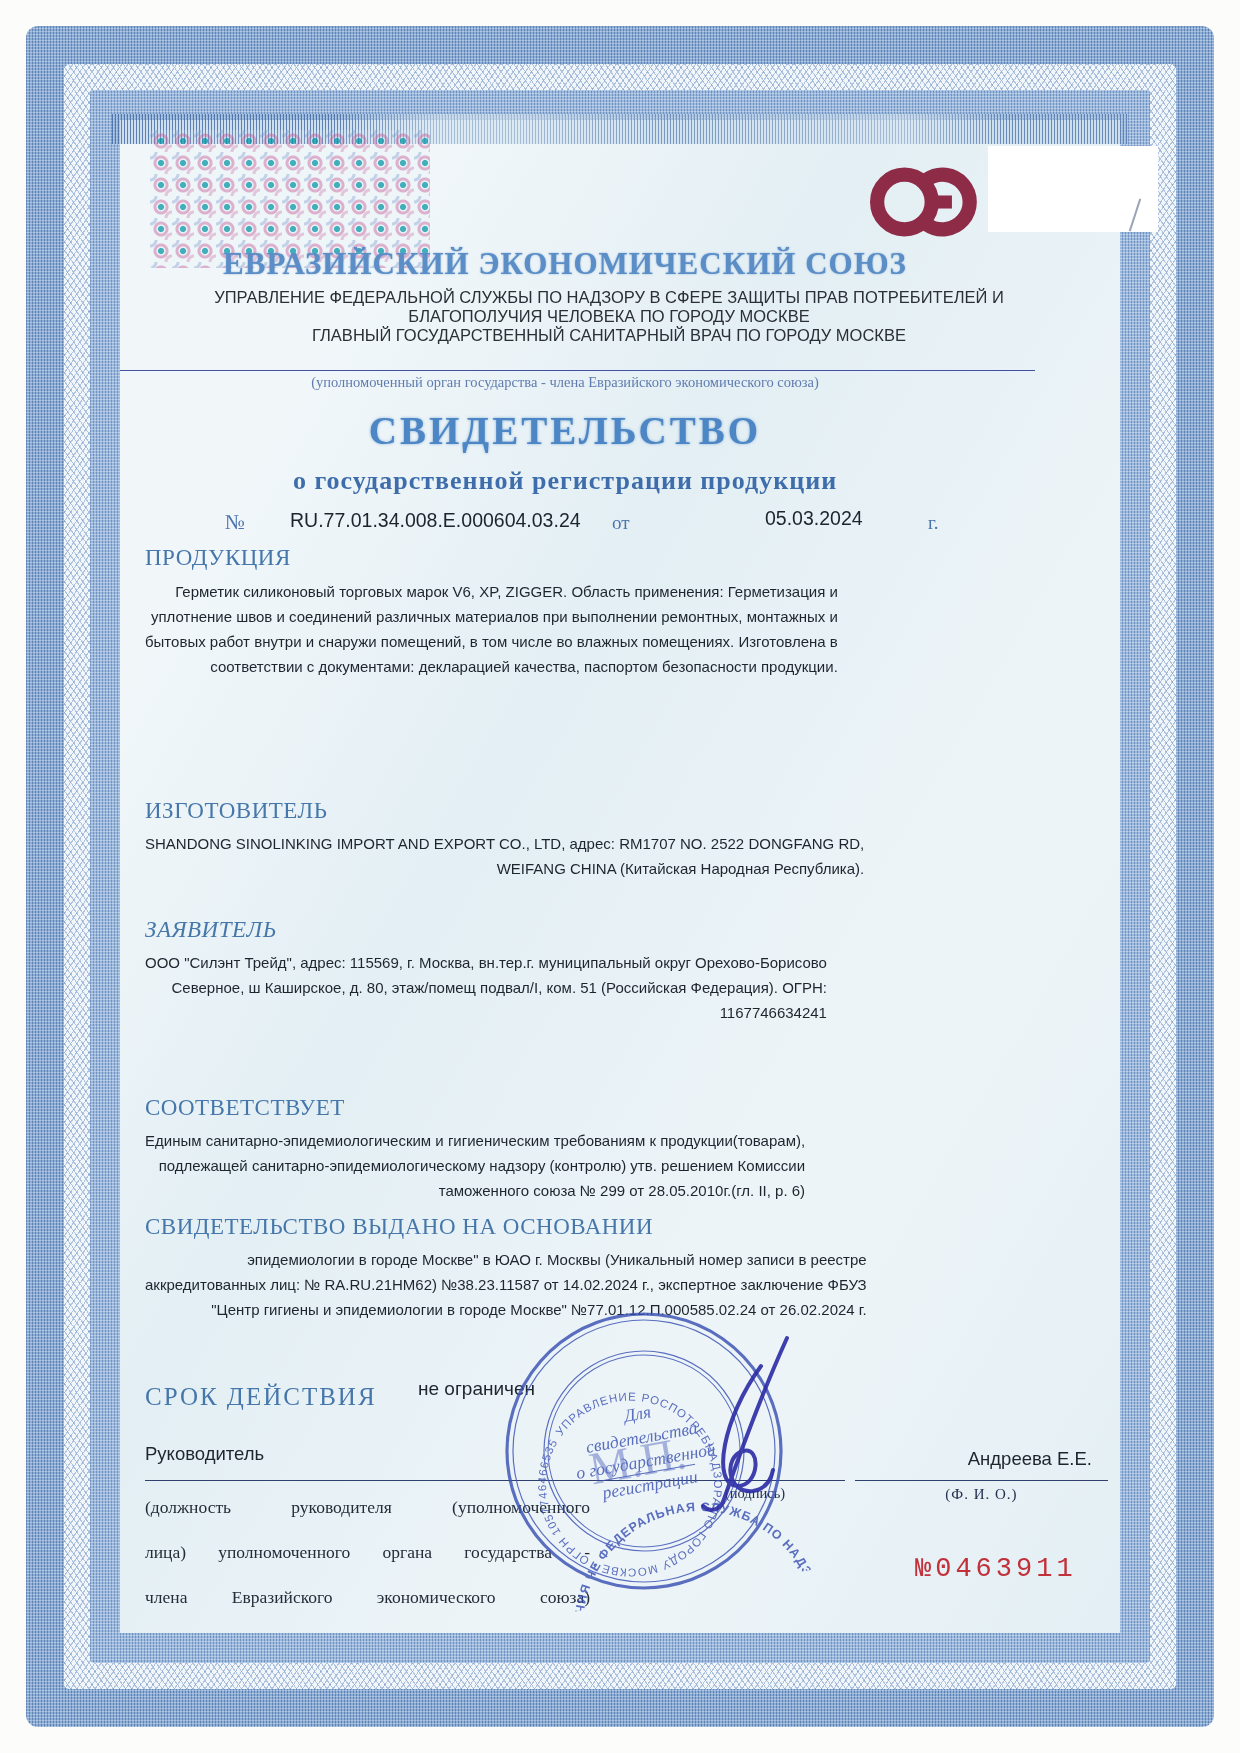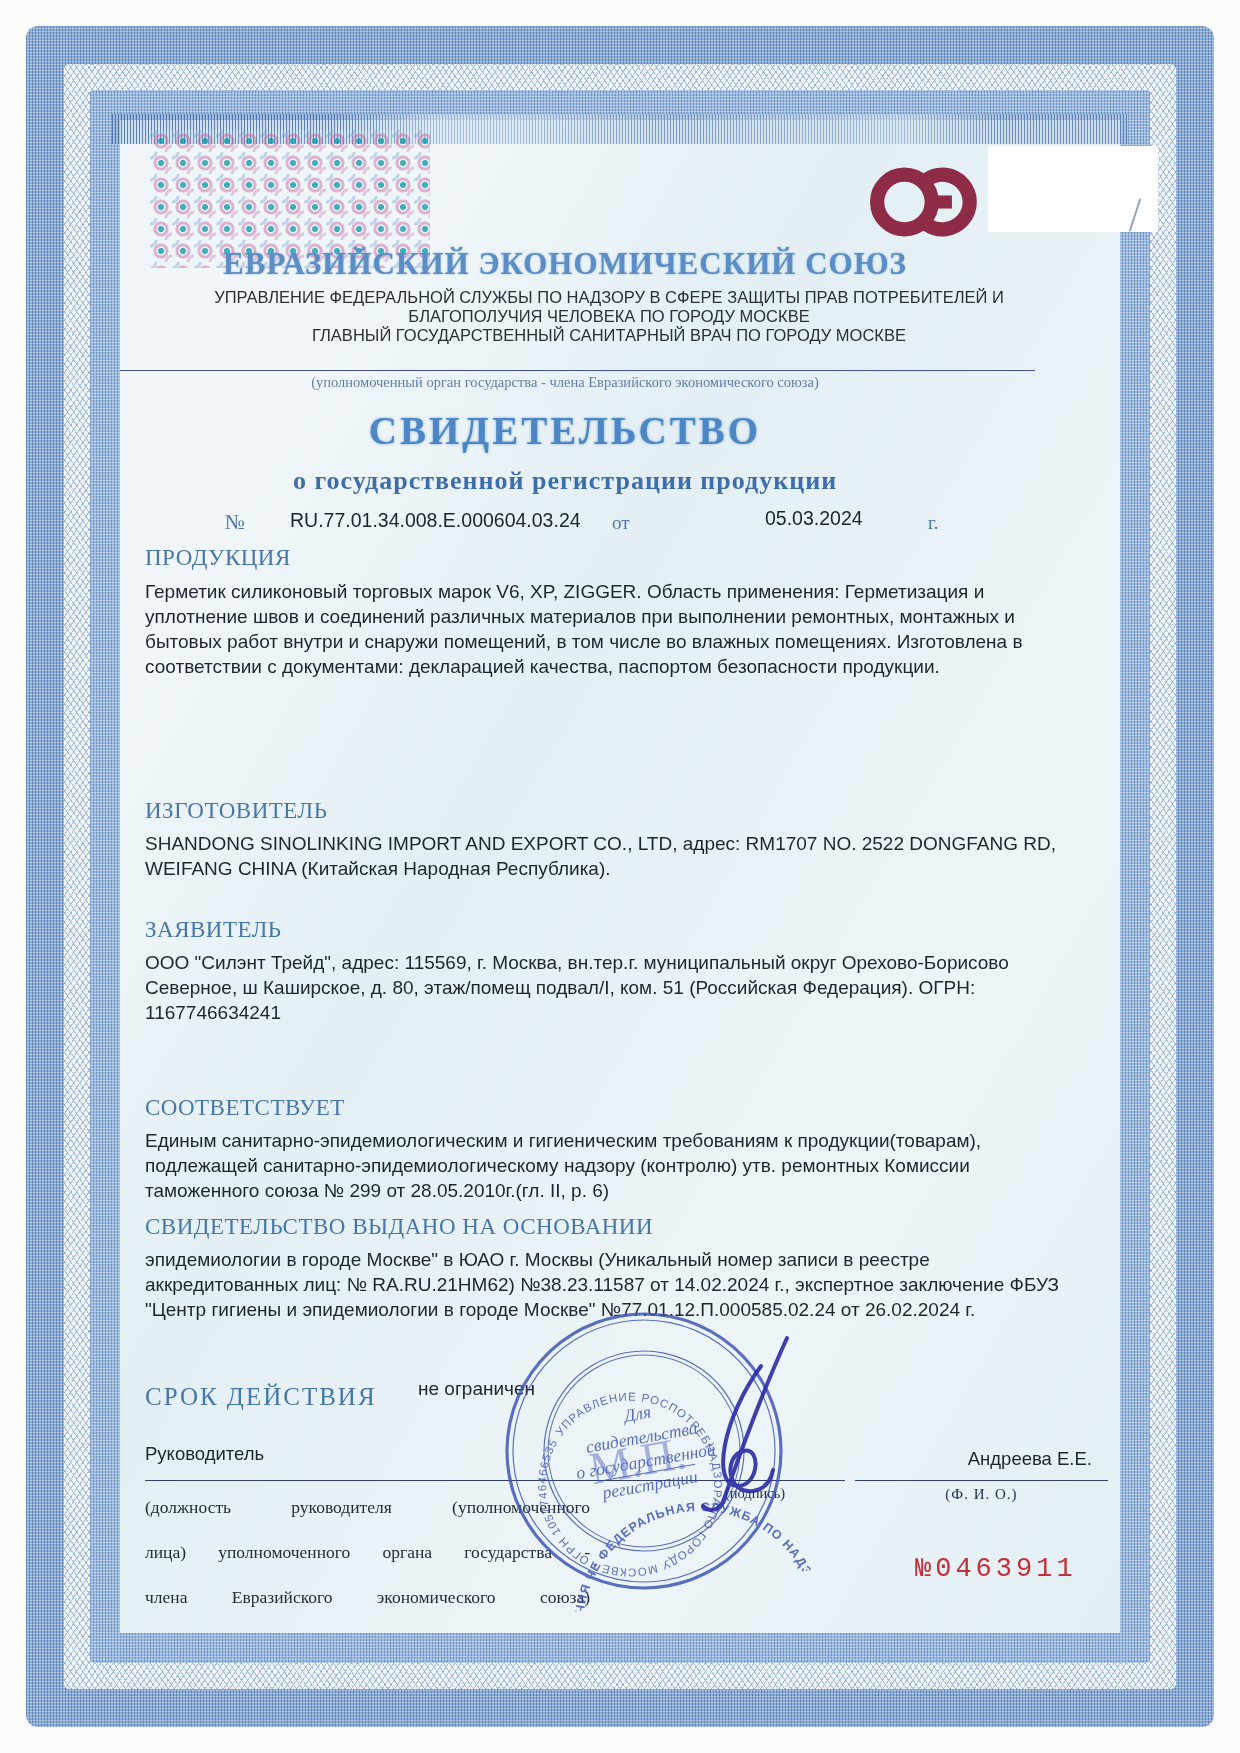--- a/index.html
+++ b/index.html
@@ -57,21 +57,21 @@
 
   .doc-title{position:absolute;top:288px;font-family:"Liberation Serif",serif;font-weight:bold;
     font-size:39px;letter-spacing:3px;color:#4d86c5;text-shadow:0 0 3px rgba(77,134,197,.6);}
   .doc-subtitle{position:absolute;top:346px;font-family:"Liberation Serif",serif;font-weight:bold;
     font-size:26px;letter-spacing:1px;color:#3e6dab;}
 
   .num-label{position:absolute;font-family:"Liberation Serif",serif;font-size:21px;color:#4a74ad;}
   .num-value{position:absolute;font-size:19.5px;color:#1c242d;}
 
   .sec-head{position:absolute;left:25px;font-family:"Liberation Serif",serif;font-size:23px;color:#4677ab;letter-spacing:.5px;}
-  .sec-text{position:absolute;left:25px;font-size:19px;line-height:25px;color:#1e252e;}
+  .sec-text{position:absolute;left:25px;font-size:15px;line-height:25px;color:#1e252e;text-align:right;}
 
   .validity-head{position:absolute;left:25px;top:1263px;font-family:"Liberation Serif",serif;
     font-size:25px;letter-spacing:2px;color:#4677ab;}
   .validity-value{position:absolute;left:298px;top:1258px;font-size:19px;color:#1e252e;}
 
   .head-label{position:absolute;left:25px;top:1323px;font-size:18.5px;color:#1e252e;}
   .sig-line-left{position:absolute;left:25px;top:1360px;width:700px;border-top:1.4px solid #30406e;}
   .sig-line-right{position:absolute;left:735px;top:1360px;width:253px;border-top:1.4px solid #30406e;}
   .sig-caption{position:absolute;left:555px;top:1365px;width:160px;text-align:center;
     font-family:"Liberation Serif",serif;font-size:14.5px;color:#23304f;}
@@ -137,31 +137,31 @@
             <div>бытовых работ внутри и снаружи помещений, в том числе во влажных помещениях. Изготовлена в</div>
             <div>соответствии с документами: декларацией качества, паспортом безопасности продукции.</div>
           </div>
 
           <div class="sec-head" style="top:678px;">ИЗГОТОВИТЕЛЬ</div>
           <div class="sec-text" style="top:711px;">
             <div>SHANDONG SINOLINKING IMPORT AND EXPORT CO., LTD, адрес: RM1707 NO. 2522 DONGFANG RD,</div>
             <div>WEIFANG CHINA (Китайская Народная Республика).</div>
           </div>
 
-          <div class="sec-head" style="top:797px;">ЗАЯВИТЕЛЬ</div>
+          <div class="sec-head" style="top:797px;font-style:italic;">ЗАЯВИТЕЛЬ</div>
           <div class="sec-text" style="top:830px;">
             <div>ООО "Силэнт Трейд", адрес: 115569, г. Москва, вн.тер.г. муниципальный округ Орехово-Борисово</div>
             <div>Северное, ш Каширское, д. 80, этаж/помещ подвал/I, ком. 51 (Российская Федерация). ОГРН:</div>
             <div>1167746634241</div>
           </div>
 
           <div class="sec-head" style="top:975px;font-family:Liberation Serif, serif;">СООТВЕТСТВУЕТ</div>
           <div class="sec-text" style="top:1008px;">
             <div>Единым санитарно-эпидемиологическим и гигиеническим требованиям к продукции(товарам),</div>
-            <div>подлежащей санитарно-эпидемиологическому надзору (контролю) утв. ремонтных Комиссии</div>
+            <div>подлежащей санитарно-эпидемиологическому надзору (контролю) утв. решением Комиссии</div>
             <div>таможенного союза № 299 от 28.05.2010г.(гл. II, р. 6)</div>
           </div>
 
           <div class="sec-head" style="top:1094px;">СВИДЕТЕЛЬСТВО ВЫДАНО НА ОСНОВАНИИ</div>
           <div class="sec-text" style="top:1127px;">
             <div>эпидемиологии в городе Москве" в ЮАО г. Москвы (Уникальный номер записи в реестре</div>
             <div>аккредитованных лиц: № RA.RU.21НМ62) №38.23.11587 от 14.02.2024 г., экспертное заключение ФБУЗ</div>
             <div>"Центр гигиены и эпидемиологии в городе Москве" №77.01.12.П.000585.02.24 от 26.02.2024 г.</div>
           </div>
 

